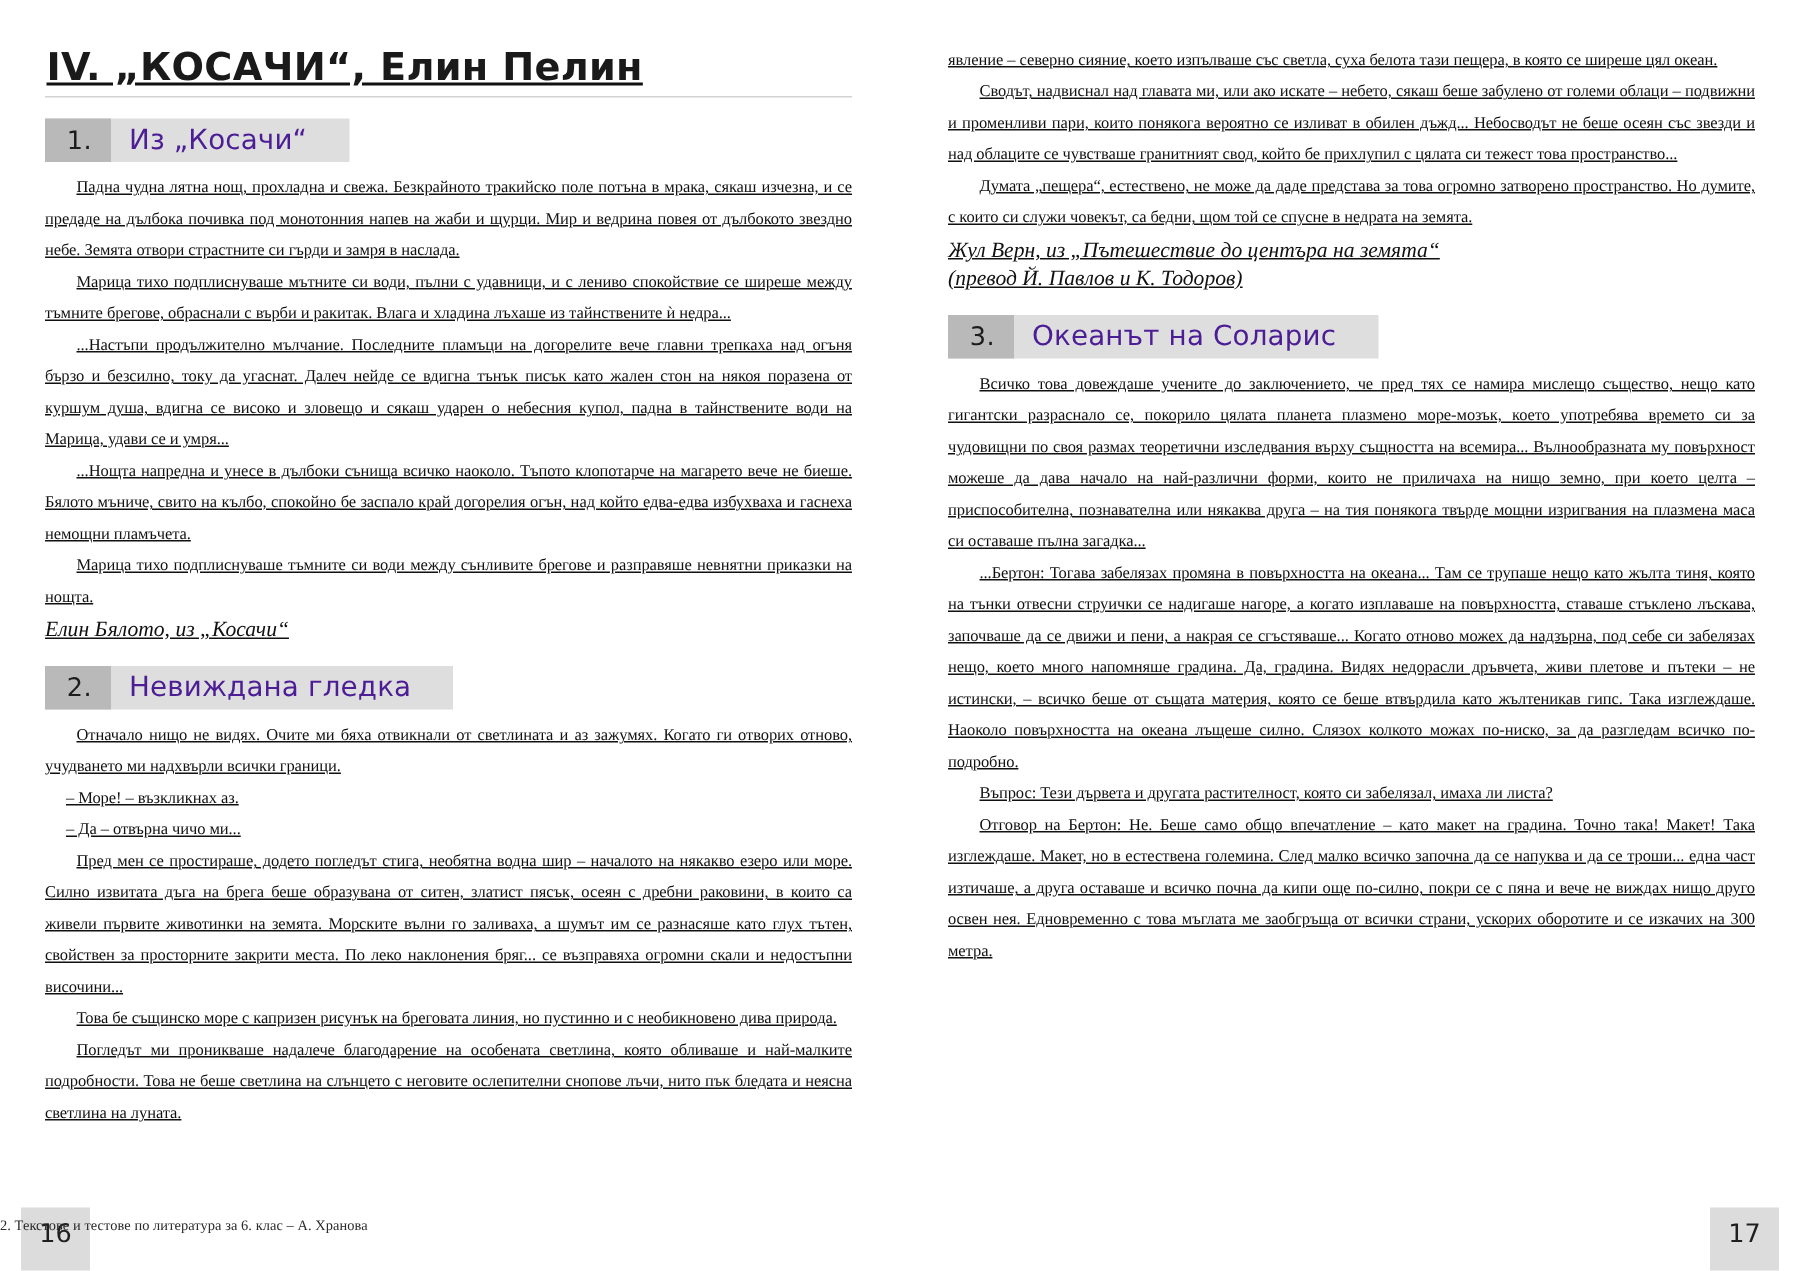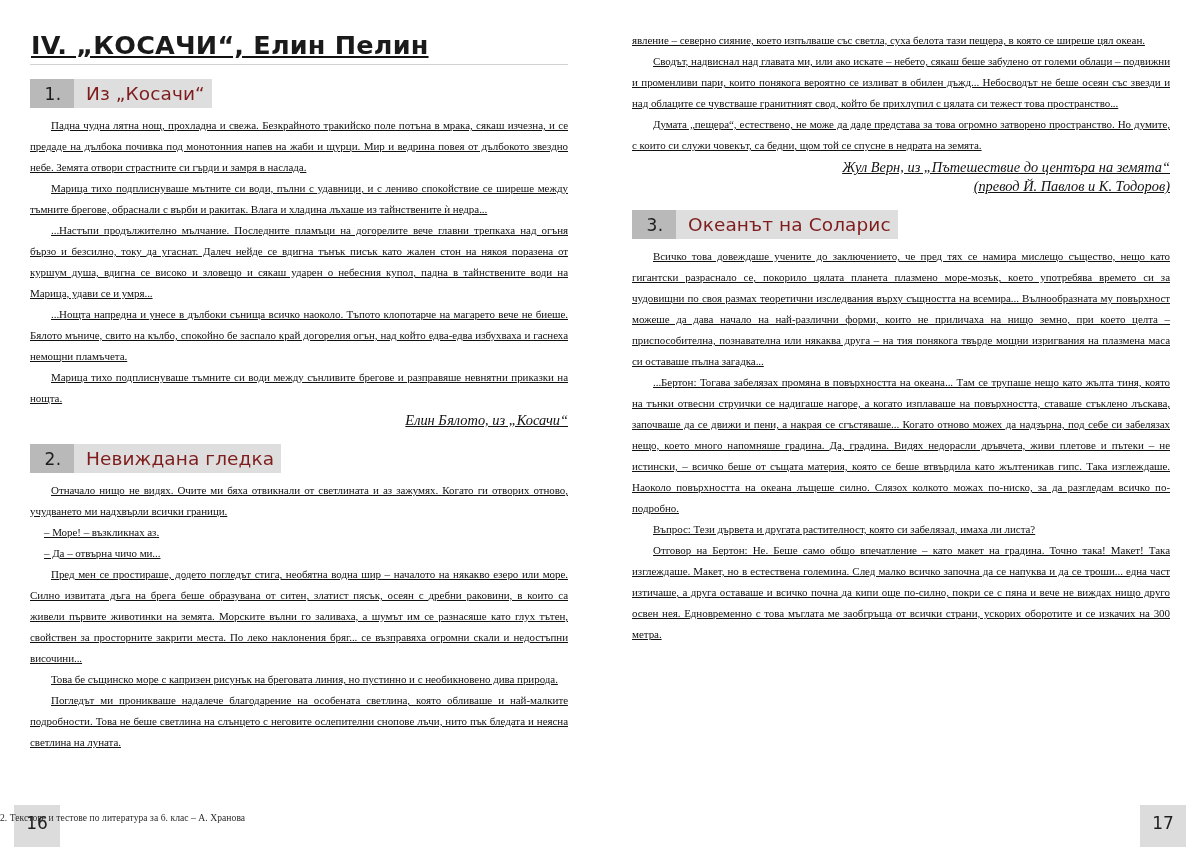--- a/index.html
+++ b/index.html
@@ -70,25 +70,25 @@
     padding: 0 6px 0 8px;
     font-family: "DejaVu Sans", "Liberation Sans", sans-serif;
     font-size: 17px;
     font-weight: 400;
     color: #1c1c1c;
     letter-spacing: 0.3px;
   }
   .section-head .label {
     display: flex;
     align-items: center;
-    padding: 0 7px 0 12px;
+    padding: 0 28px 0 12px;
     font-family: "DejaVu Sans", "Liberation Sans", sans-serif;
     font-size: 18.5px;
     font-weight: 400;
-    color: #7f1d1d;
+    color: #4c1d95;
     letter-spacing: 0.1px;
     white-space: nowrap;
   }
   .sec2-wrap, .sec3-wrap { margin-top: 14px; }
 
   
   p.body {
     margin: 0;
     text-indent: 21px;
     text-align: justify;
@@ -96,21 +96,20 @@
     line-height: 21.0px;
     letter-spacing: -0.05px;
     -webkit-hyphens: none;
     hyphens: none;
   }
   p.body.noindent { text-indent: 0; }
   p.dialogue { text-indent: 14px; }
 
   .attrib {
     margin: 2px 0 0 0;
-    text-align: right;
     font-style: italic;
     font-size: 14.4px;
     line-height: 19px;
   }
   .attrib .l2 { display: block; }
 
   
   .footer-num {
     position: absolute;
     bottom: 0;

